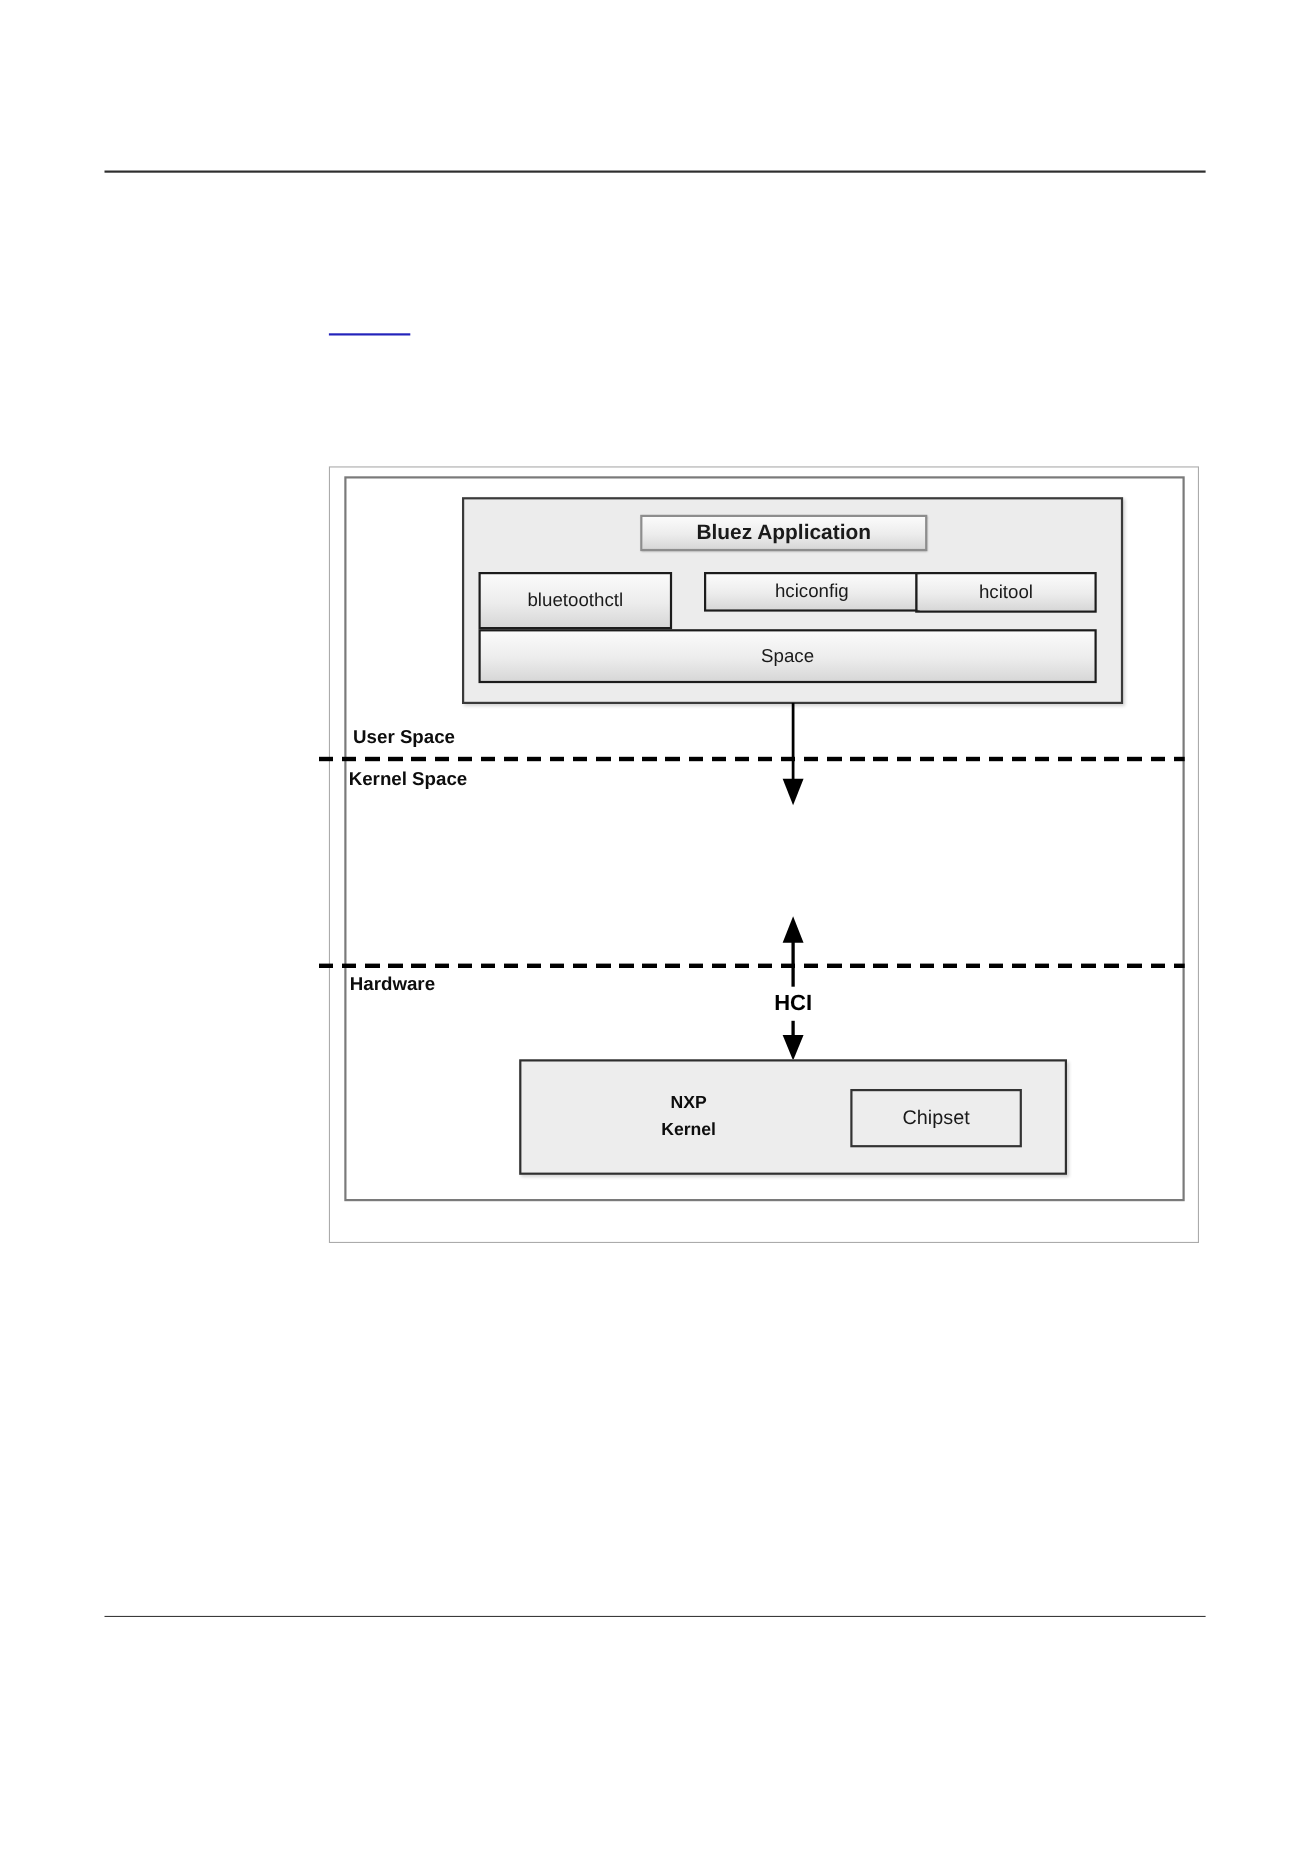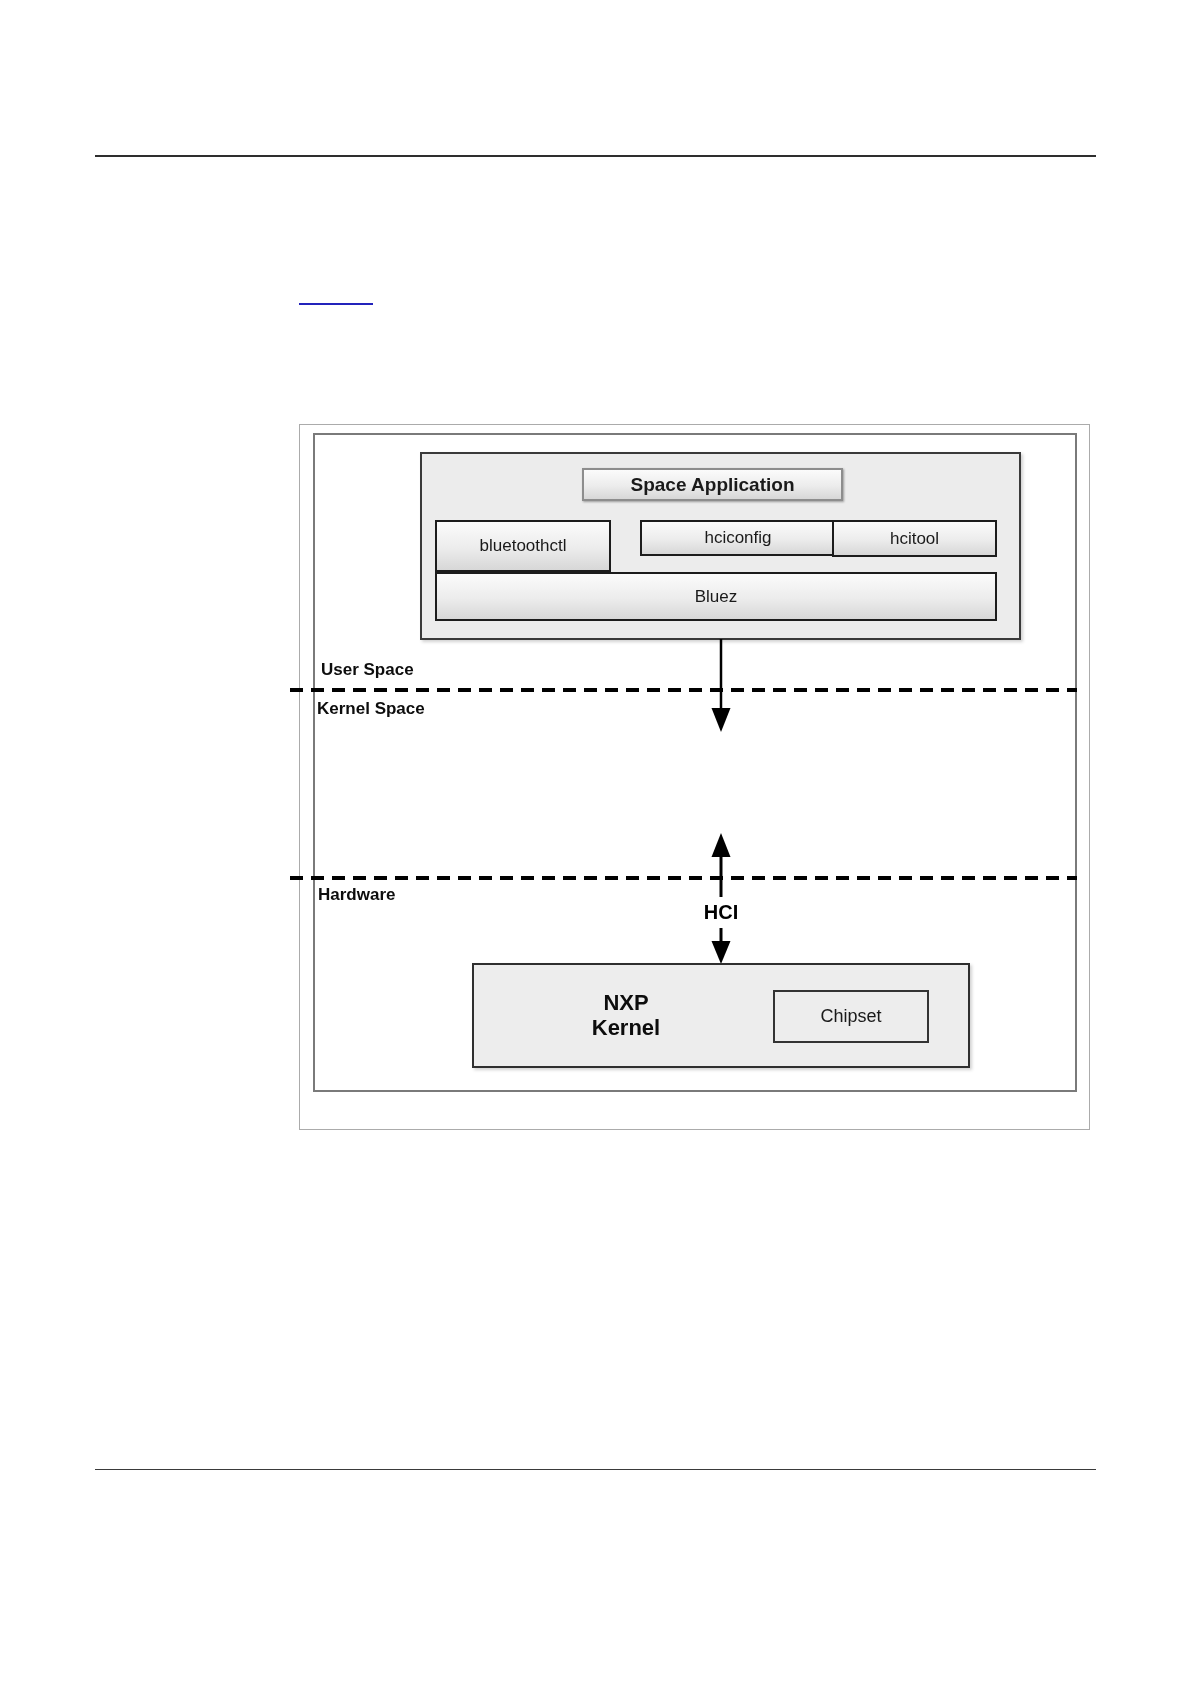--- a/index.html
+++ b/index.html
@@ -52,44 +52,44 @@
               font-weight:bold; font-size:20px; color:#111; }
 
   
   .hci-label { left:697px; top:901px; width:48px; text-align:center;
                font-weight:bold; font-size:20px; color:#000; }
 
   
   .chipset { left:472px; top:963px; width:498px; height:105px; background:#ededed;
              border:2px solid #2f2f2f; box-shadow:2px 2px 3px rgba(0,0,0,0.18); }
   .chipset-label { left:536px; top:990px; width:180px; text-align:center;
-                   font-weight:bold; font-size:22px; line-height:25px; color:#0d0d0d; }
+                   font-weight:bold; font-size:16px; line-height:25px; color:#0d0d0d; }
   .firmware { left:773px; top:990px; width:156px; height:53px; background:#ededed; border:2px solid #333;
               display:flex; align-items:center; justify-content:center; font-size:18px; color:#1a1a1a; }
 
   .arrow-svg { overflow:visible; }
 </style>
 </head>
 <body>
 
 <div class="page">
 
   <div class="abs top-rule"></div>
 
   <div class="abs link-underline"></div>
 
   <div class="abs outer-frame"></div>
   <div class="abs canvas"></div>
 
   <div class="abs stack-box"></div>
-  <div class="abs ua-btn grad">Space Application</div>
+  <div class="abs ua-btn grad">Bluez Application</div>
   <div class="abs tool-btn tool-1 grad">bluetoothctl</div>
   <div class="abs tool-btn tool-2 grad">hciconfig</div>
   <div class="abs tool-btn tool-3 grad">hcitool</div>
-  <div class="abs bluez-bar grad">Bluez</div>
+  <div class="abs bluez-bar grad">Space</div>
 
   <svg class="abs arrow-svg" style="left:705px; top:638px;" width="32" height="96" viewBox="0 0 32 96">
     <line x1="16" y1="1" x2="16" y2="74" stroke="#000" stroke-width="2.5"></line>
     <polygon points="16,94 6.5,70 25.5,70" fill="#000"></polygon>
   </svg>
 
   <div class="abs zone-label lbl-user">User Space</div>
   <div class="abs dashed dashed-1"></div>
   <div class="abs zone-label lbl-kernel">Kernel Space</div>
 

